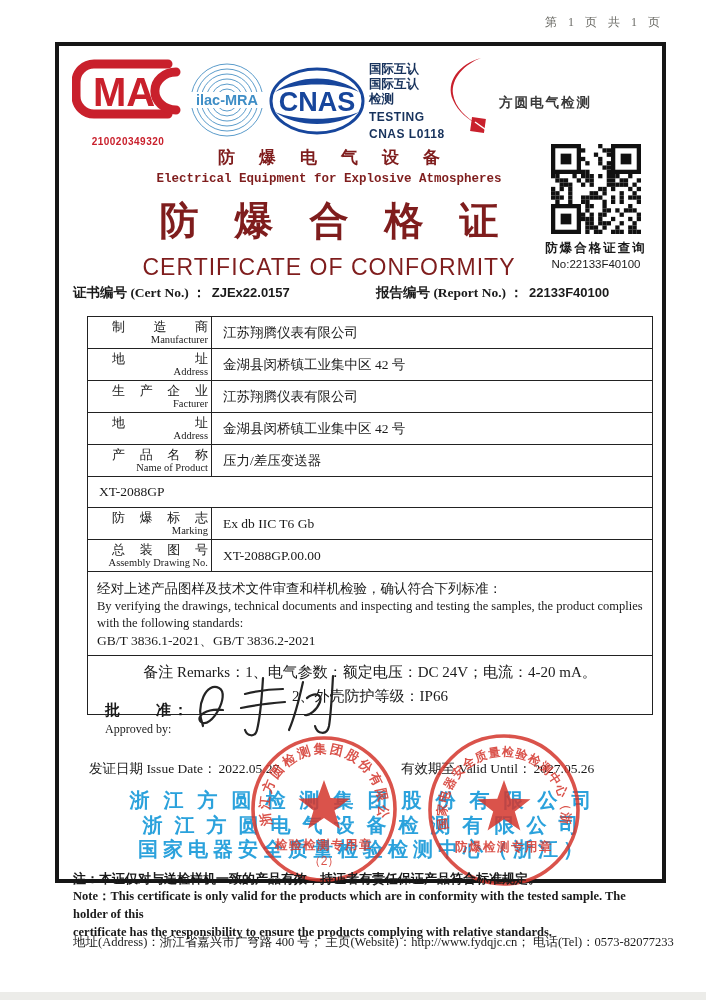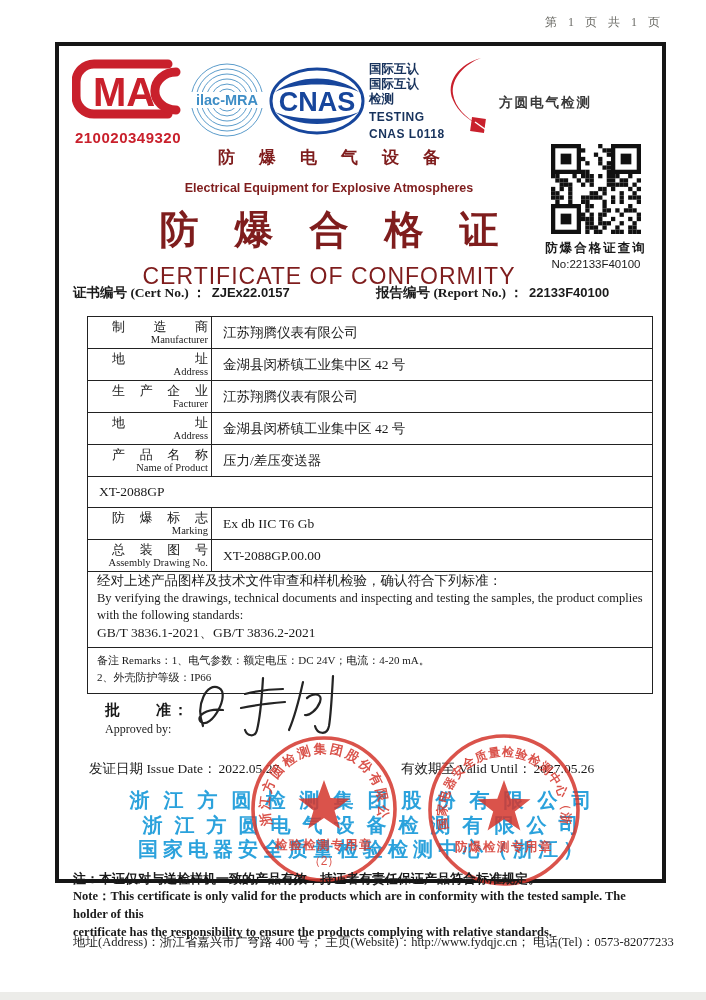--- a/index.html
+++ b/index.html
@@ -5,33 +5,33 @@
   html,body{margin:0;padding:0;background:#fff;}
   .page{position:relative;width:706px;height:1000px;background:#fff;overflow:hidden;
         font-family:"Liberation Serif",serif;color:#1a1a1a;}
   .page::after{content:"";position:absolute;left:0;right:0;bottom:0;height:8px;background:#ecece9;}
   .page-num{position:absolute;left:545px;top:14px;font-size:12px;color:#6b6b66;letter-spacing:4px;}
   .frame{position:absolute;left:55px;top:42px;width:611px;height:841px;border:4px solid #161616;box-sizing:border-box;}
 
   
   .logo{position:absolute;}
   .cma{left:10px;top:12px;width:118px;text-align:center;}
-  .cma-num{font-family:"Liberation Sans",sans-serif;font-size:15px;font-weight:bold;color:#c9202c;letter-spacing:.5px;margin-top:3px;}
+  .cma-num{font-family:"Liberation Sans",sans-serif;font-size:10px;font-weight:bold;color:#c9202c;letter-spacing:.5px;margin-top:10px;}
   .ilac{left:130px;top:16px;}
   .cnas{left:210px;top:20px;}
   .cnas-text{left:310px;top:16px;font-family:"Liberation Sans",sans-serif;}
   .cnas-zh{font-size:12.5px;font-weight:bold;color:#17325c;line-height:15px;}
   .cnas-en{font-size:12px;font-weight:bold;color:#17325c;line-height:13px;margin-top:4px;letter-spacing:.5px;}
   .fy{left:382px;top:10px;}
   .fy-label{position:absolute;left:58px;top:38px;font-size:13.5px;font-weight:bold;color:#3a3a3a;letter-spacing:2px;font-family:"Liberation Sans",sans-serif;white-space:nowrap;}
 
   
   .title-block{position:absolute;left:30px;top:100px;width:480px;text-align:center;color:#7f1d1d;}
   .t-zh-small{font-size:17px;font-weight:bold;letter-spacing:24px;padding-left:24px;}
-  .t-en-small{font-size:12.5px;font-weight:bold;margin-top:12px;font-family:Liberation Sans, sans-serif;}
+  .t-en-small{font-size:12.5px;font-weight:bold;margin-top:3px;font-family:Liberation Mono, monospace;}
   .t-zh-big{font-size:39px;font-weight:bold;letter-spacing:36px;padding-left:36px;margin-top:8px;white-space:nowrap;}
   .t-en-big{font-size:23px;margin-top:6px;letter-spacing:1px;font-family:"Liberation Sans",sans-serif;}
 
   
   .qr-block{position:absolute;right:14px;top:98px;width:104px;text-align:center;}
   .qr-caption{font-size:12.5px;font-weight:bold;letter-spacing:2px;margin-top:2px;}
   .qr-number{font-size:11.5px;margin-top:1px;font-family:"Liberation Sans",sans-serif;}
 
   
   .cert-row{position:absolute;top:238px;left:0;right:0;height:22px;font-size:13.5px;font-weight:bold;}
@@ -40,23 +40,23 @@
   .cert-row b{font-weight:bold;margin-left:6px;font-family:"Liberation Sans",sans-serif;font-size:13px;}
 
   
   .ctable{position:absolute;left:28px;top:270px;width:566px;border:1.6px solid #222;box-sizing:border-box;}
   .trow{display:flex;min-height:31px;border-top:1.2px solid #222;box-sizing:border-box;}
   .trow:first-child{border-top:none;}
   .lcell{width:124px;border-right:1.2px solid #222;box-sizing:border-box;display:flex;flex-direction:column;justify-content:center;align-items:flex-end;padding:2px 3px;}
   .lzh{display:block;width:96px;font-size:13px;text-align-last:justify;text-align:justify;line-height:15px;}
   .len{font-size:10.5px;line-height:12px;white-space:nowrap;}
   .vcell{flex:1;display:flex;align-items:center;padding-left:11px;font-size:13.5px;}
-  .wide{display:block;border-top:1.2px solid #222;padding:0 9px 5px;font-size:13.5px;line-height:1.34;}
+  .wide{display:block;border-top:1.2px solid #222;padding:8px 9px 5px;font-size:13.5px;line-height:1.34;}
   .wide .en{font-size:12.5px;}
-  .remarks{border-top:1.2px solid #222;padding:4px 9px 6px;font-size:11px;line-height:1.6;}
+  .remarks{border-top:1.2px solid #222;padding:4px 9px 6px;font-size:15px;line-height:1.6;text-align:center;}
 
   
   .approval{position:absolute;left:46px;top:655px;}
   .appr-zh{font-size:15px;font-weight:bold;letter-spacing:2px;}
   .appr-en{font-size:12px;margin-top:2px;}
   .signature{position:absolute;left:128px;top:622px;}
   .dates{position:absolute;top:714px;left:0;right:0;font-size:13.5px;}
   .issue{position:absolute;left:30px;white-space:nowrap;}
   .valid{position:absolute;left:342px;white-space:nowrap;}
   .dates b{font-weight:normal;margin-left:2px;}

